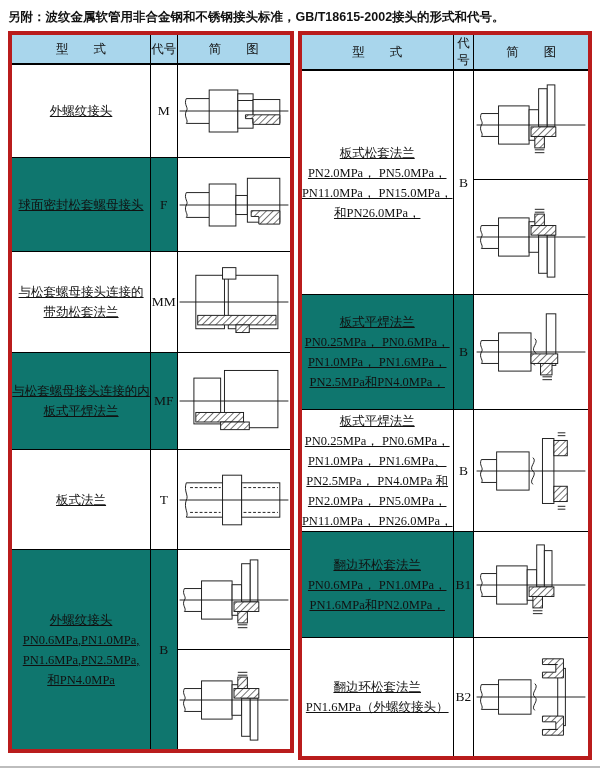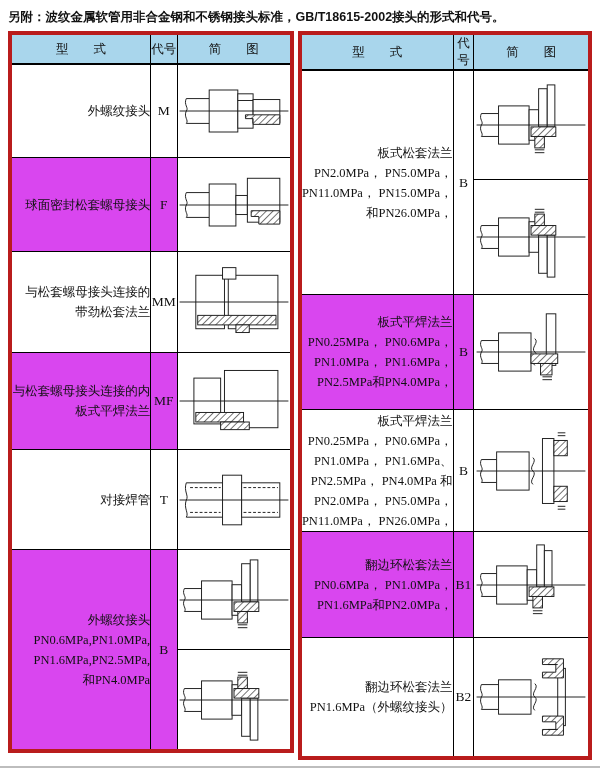--- a/index.html
+++ b/index.html
@@ -16,31 +16,31 @@
   }
   .tables{display:flex;gap:4px;padding:0 8px;align-items:flex-start;}
   table.jt{border-collapse:collapse;border:4px solid #b91c1c;table-layout:fixed;background:#fff;}
   table.jt th,table.jt td{border:1px solid #000;padding:0;}
   table.jt thead th{
     height:28px;background:#a9d6ec;
     font:12.5px "Liberation Sans","DejaVu Sans",sans-serif;
     font-weight:500;color:#111;border-bottom:2px solid #000;text-align:center;
   }
   td.c-type{
-    vertical-align:middle;text-align:right;
+    vertical-align:middle;text-align:center;
     padding:4px 3px 4px 8px;
     font:12.5px/20px "Liberation Serif","DejaVu Serif",serif;
-    color:#111;white-space:nowrap;overflow:hidden;
+    color:#111;white-space:nowrap;overflow:hidden;text-decoration:underline;
   }
   td.c-code{
     vertical-align:middle;text-align:center;
     font:13.5px "Liberation Serif","DejaVu Serif",serif;color:#111;
   }
   td.c-diag{background:#fff;text-align:center;vertical-align:middle;}
-  .hl{background:#d946ef;}
+  .hl{background:#0f766e;}
   .page-edge{position:absolute;left:0;right:0;bottom:0;height:2px;background:#bdbdbd;}
   svg{display:inline-block;vertical-align:middle;}
   #hatch-holder{position:absolute;width:0;height:0;overflow:hidden;}
 </style>
 </head>
 <body>
 
 <svg id="hatch-holder" aria-hidden="true">
   <defs>
     <pattern id="hatch" patternUnits="userSpaceOnUse" width="5" height="5" patternTransform="rotate(45)">
@@ -115,21 +115,21 @@
           <td class="c-diag" style="height: 96px;"><svg viewBox="0 0 116 88" width="112" height="84" preserveAspectRatio="xMidYMid meet">
               <rect x="16" y="20" width="28" height="48" fill="#fff" stroke="#1a1a1a" stroke-width="1"></rect>
               <rect x="48" y="12" width="56" height="60" fill="#fff" stroke="#1a1a1a" stroke-width="1"></rect>
               <rect x="18" y="56" width="50" height="10" fill="url(#hatch)" stroke="#1a1a1a" stroke-width="1"></rect>
               <rect x="44" y="66" width="30" height="8" fill="url(#hatch)" stroke="#1a1a1a" stroke-width="1"></rect>
               <line x1="1" y1="44" x2="115" y2="44" stroke="#1a1a1a" stroke-width="1"></line>
             </svg></td>
         </tr>
         <tr>
           <td class="c-type" rowspan="1">
-            <div>对接焊管</div>
+            <div>板式法兰</div>
           </td>
           <td class="c-code" rowspan="1">T</td>
           <td class="c-diag" style="height: 99px;"><svg viewBox="0 0 116 88" width="112" height="84" preserveAspectRatio="xMidYMid meet">
               <path d="M8,26 H46 M8,62 H46 M8,26 c-3,9 3,13.5 0,18 c-3,9 3,13.5 0,18" fill="none" stroke="#1a1a1a" stroke-width="1"></path>
               <line x1="12" y1="31" x2="44" y2="31" stroke="#1a1a1a" stroke-width="1" stroke-dasharray="3,2"></line>
               <line x1="12" y1="57" x2="44" y2="57" stroke="#1a1a1a" stroke-width="1" stroke-dasharray="3,2"></line>
               <rect x="46" y="18" width="20" height="52" fill="#fff" stroke="#1a1a1a" stroke-width="1"></rect>
               <rect x="66" y="26" width="40" height="36" fill="#fff" stroke="#1a1a1a" stroke-width="1"></rect>
               <line x1="68" y1="31" x2="104" y2="31" stroke="#1a1a1a" stroke-width="1" stroke-dasharray="3,2"></line>
               <line x1="68" y1="57" x2="104" y2="57" stroke="#1a1a1a" stroke-width="1" stroke-dasharray="3,2"></line>

